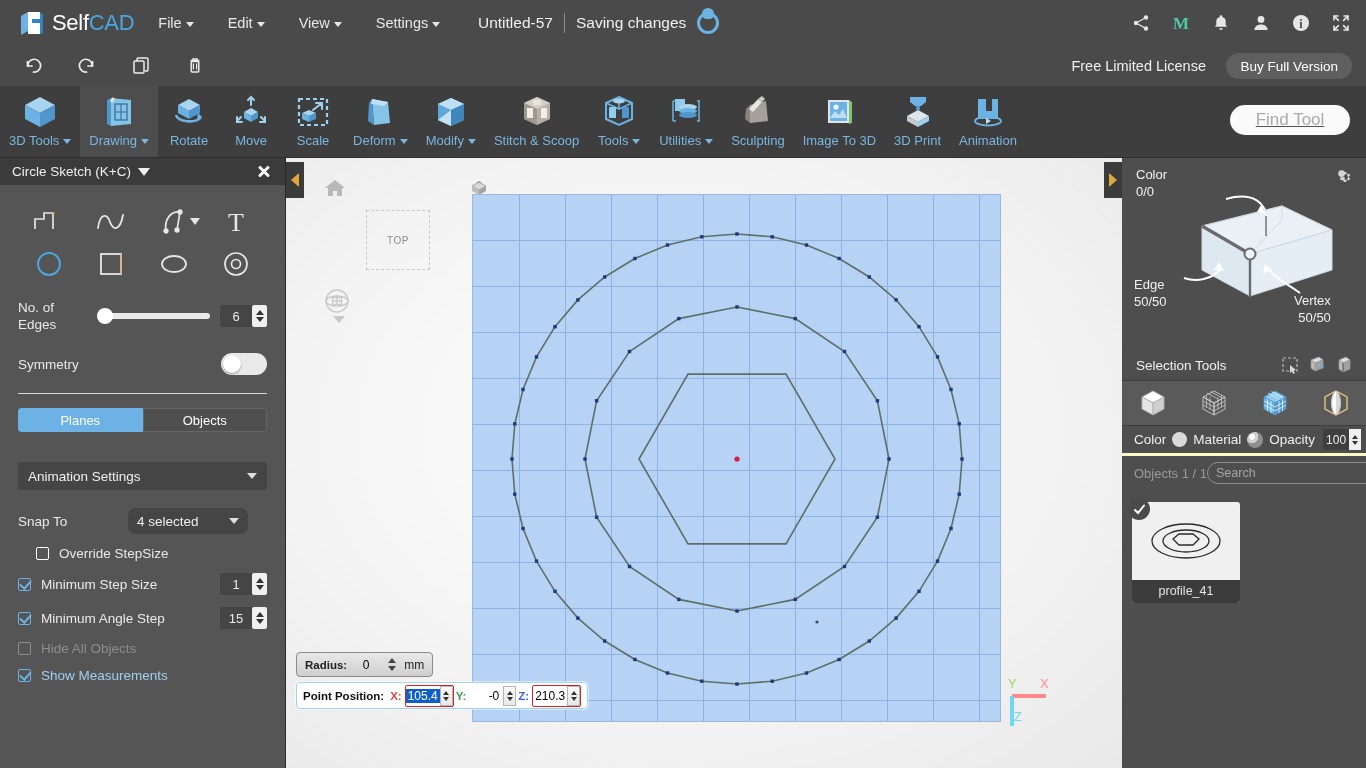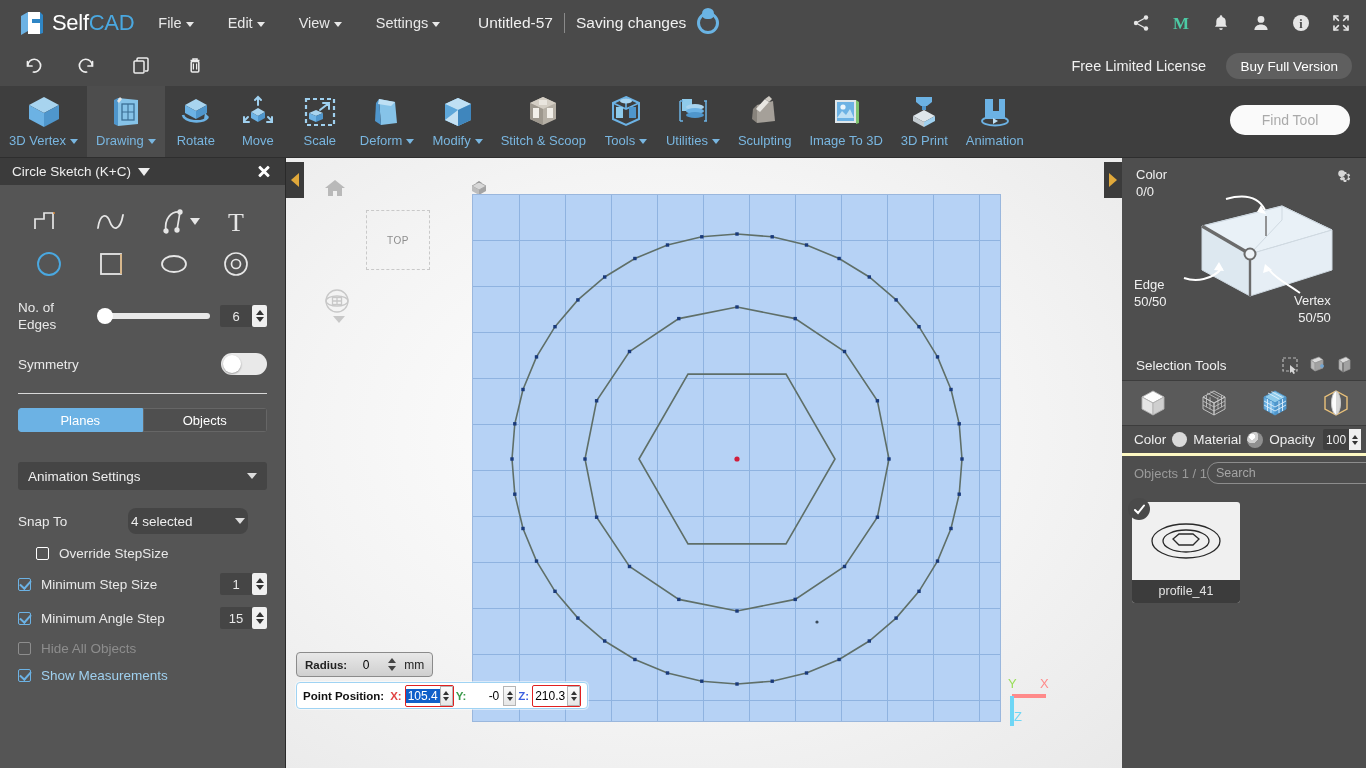--- a/index.html
+++ b/index.html
@@ -86,21 +86,21 @@
   .rib .ricon { height:42px; display:flex; align-items:center; justify-content:center; }
   .rib .rlabel { font-size:13px; color:#79b6e0; margin-top:1px; white-space:nowrap; }
   .rib .rlabel .caret-d { border-top-color:#79b6e0; }
   .findtool {
     position:absolute; right:16px; top:19px; width:120px; height:30px;
     background:#fafafa; border-radius:15px; display:flex; align-items:center;
     justify-content:center;
   }
   .findtool input {
     width:100%; height:100%; border:none; background:transparent; outline:none;
-    text-align:center; font-size:14px; color:#555; font-family:"Liberation Sans",sans-serif;
+    text-align:center; font-size:17px; color:#555; font-family:"Liberation Sans",sans-serif;text-decoration:underline;
   }
   .findtool input::placeholder { color:#aaa; }
 
   
   .leftpanel {
     position:absolute; left:0; top:158px; width:286px; height:610px;
     background:#555555; border-right:1px solid #2a2a2a;
   }
   .lp-header {
     height:27px; background:#3b3b3b; display:flex; align-items:center;
@@ -158,21 +158,21 @@
     margin:30px 18px 0 18px; height:28px; background:#454545; border-radius:3px;
     display:flex; align-items:center; padding:0 10px; color:#eee; font-size:13.5px; cursor:pointer;
   }
   .dropdown-wide .dcaret { margin-left:auto; width:0;height:0;
       border-left:5px solid transparent;border-right:5px solid transparent;border-top:6px solid #ddd; }
 
   .snap-row { display:flex; align-items:center; padding:18px 18px 0 18px; }
   .snap-label { width:110px; color:#e9e9e9; font-size:13.5px; }
   .snap-sel {
     width:120px; height:26px; background:#454545; border-radius:8px; display:flex; align-items:center;
-    padding:0 3px; color:#eee; font-size:13.5px; cursor:pointer;
+    padding:0 9px; color:#eee; font-size:13.5px; cursor:pointer;
   }
   .snap-sel .dcaret { margin-left:auto; width:0;height:0;
       border-left:5px solid transparent;border-right:5px solid transparent;border-top:6px solid #ddd; }
 
   .cbrow { display:flex; align-items:center; padding:12px 18px 0 18px; }
   .cbrow.indent { padding-left:36px; }
   .cb { width:13px; height:13px; border:1.6px solid #fff; border-radius:2px; position:relative; cursor:pointer;
         background:transparent; flex:none; }
   .cb.checked { border-color:#6cb2e4; }
   .cb.checked:after {
@@ -441,21 +441,21 @@
   <div class="ribbon">
 
     <div class="rib">
       <div class="ricon">
         <svg width="44" height="40" viewBox="0 0 44 40">
           <path d="M22 6 L37 14 L22 22 L7 14 Z" fill="#a8d4ef"></path>
           <path d="M7 14 L22 22 L22 36 L7 28 Z" fill="#6cb2e4"></path>
           <path d="M37 14 L22 22 L22 36 L37 28 Z" fill="#4f96cc"></path>
         </svg>
       </div>
-      <div class="rlabel"><span>3D Vertex</span><i class="caret-d"></i></div>
+      <div class="rlabel"><span>3D Tools</span><i class="caret-d"></i></div>
     </div>
 
     <div class="rib active">
       <div class="ricon">
         <svg width="44" height="40" viewBox="0 0 44 40">
           <path d="M14 7 L34 9 L34 33 L14 35 Z" fill="#86c3e8"></path>
           <path d="M10 9 L14 7 L14 35 L10 33 Z" fill="#4f96cc"></path>
           <rect x="18" y="13" width="12" height="16" fill="none" stroke="#3b6f95" stroke-width="1.3"></rect>
           <path d="M18 21 h12 M24 13 v16" stroke="#3b6f95" stroke-width="1.1"></path>
           <path d="M13 10 l3 -4 l2 2 l-3 4z" fill="#e4e4e4"></path>

